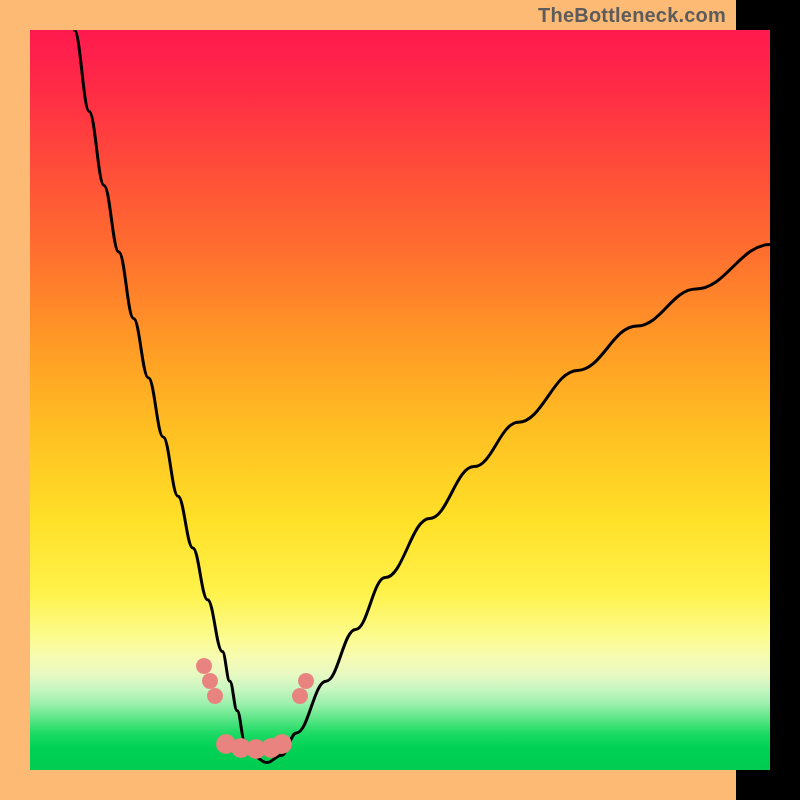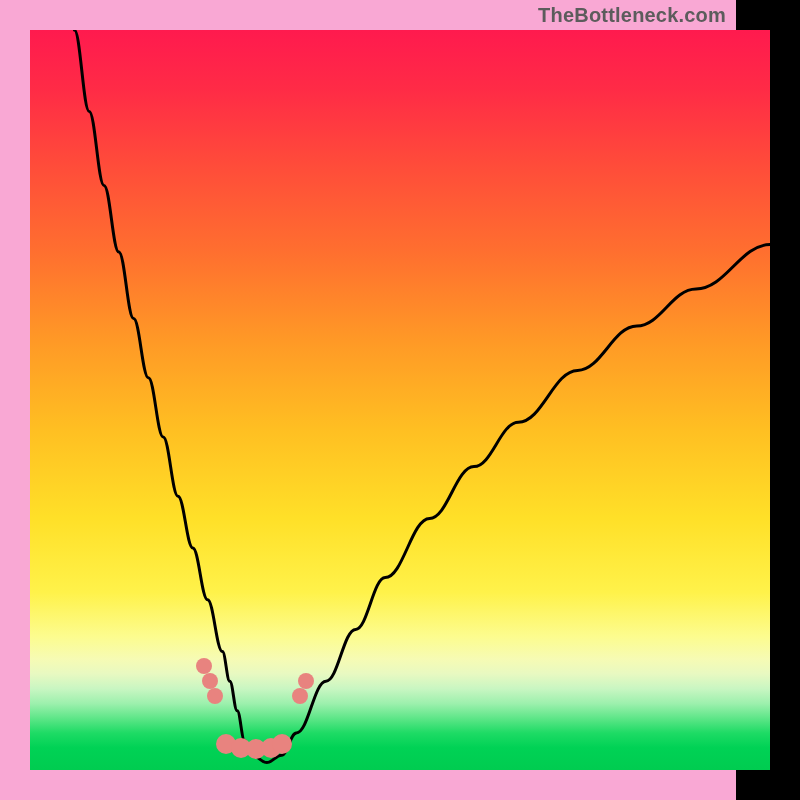--- a/index.html
+++ b/index.html
@@ -8,21 +8,21 @@
     width: 800px;
     height: 800px;
     overflow: hidden;
     font-family: Arial, Helvetica, sans-serif;
     background: #000;
   }
   .frame {
     position: relative;
     width: 736px;
     height: 800px;
-    background: #f9a8d4;
+    background: #fdba74;
   }
   .watermark {
     position: absolute;
     top: 4px;
     right: 10px;
     font-size: 20px;
     font-weight: 600;
     color: #5c5c5c;
     letter-spacing: 0.2px;
     z-index: 10;

